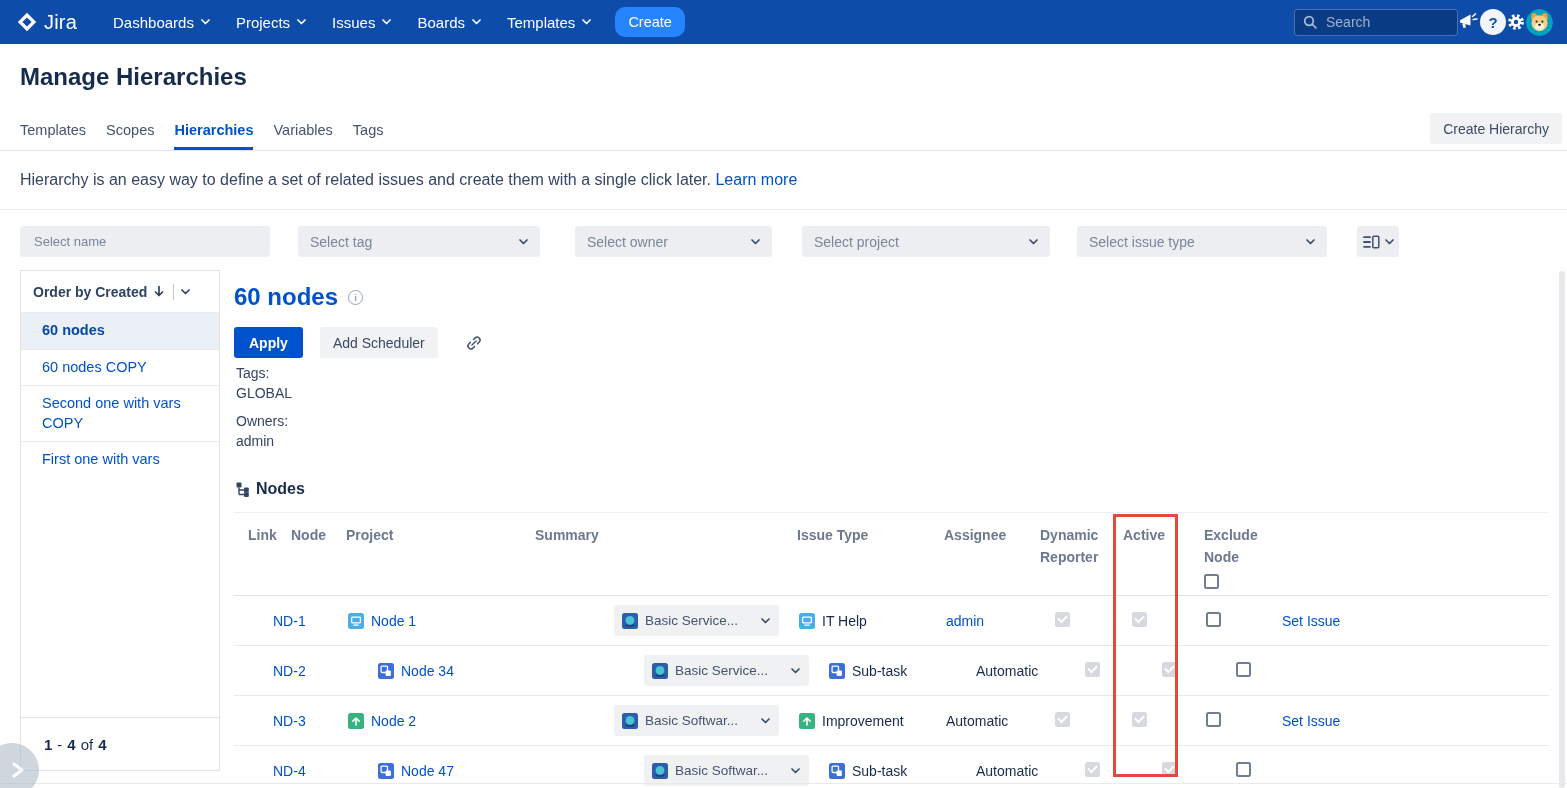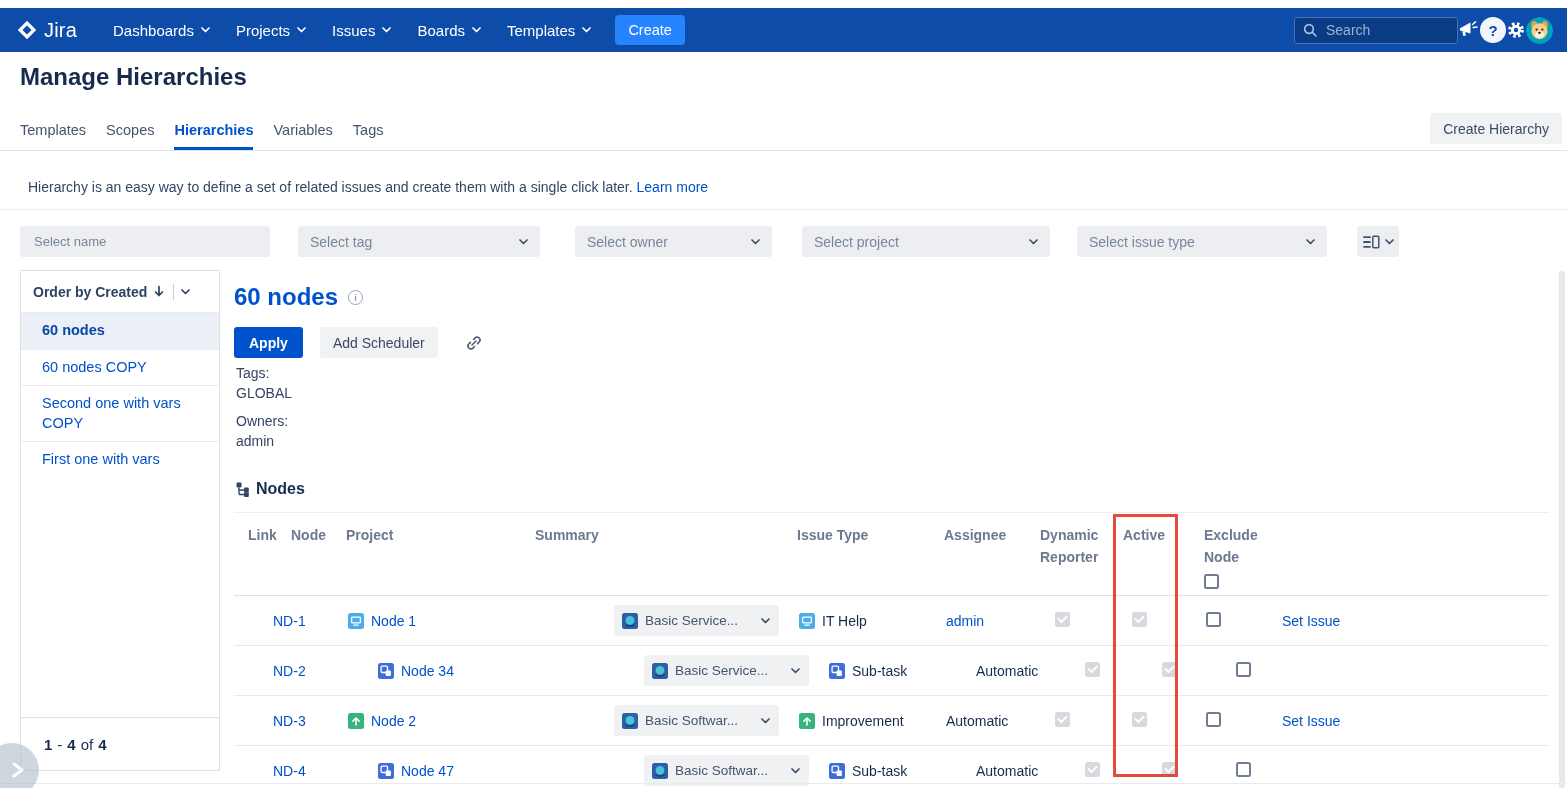--- a/index.html
+++ b/index.html
@@ -1,44 +1,44 @@
 <!DOCTYPE html>
 <html><head>
 <meta charset="utf-8">
 <style>
   html,body{margin:0;padding:0;width:1567px;height:788px;overflow:hidden;background:#fff;
     font-family:"Liberation Sans",sans-serif;color:#172B4D;position:relative;font-size:14px}
   
-  .navbar{position:absolute;top:8px;left:0;width:100%;height:44px;background:#0D4CA9;display:flex;
+  .navbar{position:absolute;top:0;left:0;width:100%;height:44px;background:#0D4CA9;display:flex;
     align-items:center;padding:0 14px 0 17px;box-sizing:border-box;z-index:20}
   .brand{display:flex;align-items:center;gap:7px;cursor:pointer}
   .brand-text{color:#fff;font-size:20px;font-weight:500;letter-spacing:.2px}
   .nav-menu{display:flex;gap:26px;margin-left:36px}
   .nav-item{display:flex;align-items:center;gap:7px;color:#fff;font-size:15px;cursor:pointer}
   .nav-item .chev-n{display:flex;color:#fff}
-  .create-btn{margin-left:24px;background:#2684FF;color:#fff;border:none;border-radius:4px;height:30px;
+  .create-btn{margin-left:24px;background:#2684FF;color:#fff;border:none;border-radius:10px;height:30px;
     padding:0 13px;font-size:14.5px;font-weight:500;font-family:inherit;cursor:pointer}
   .nav-right{margin-left:auto;display:flex;align-items:center;}
   .search{width:164px;height:27px;background:#0A3C86;border:1px solid #4A70B5;border-radius:3px;
     display:flex;align-items:center;padding:0 8px;gap:7px;box-sizing:border-box}
   .search input{background:transparent;border:none;outline:none;color:#fff;font-size:14px;width:118px;font-family:inherit}
   .search input::placeholder{color:#9FB0CC}
   .nav-ic{cursor:pointer;display:flex;align-items:center}
   .help{width:26px;height:26px;border-radius:50%;background:#F2F6FC;color:#0D4CA9;font-weight:700;
     font-size:15px;align-items:center;justify-content:center;display:flex}
   .help::after{content:"?"}
   .avatar{width:27px;height:27px;border-radius:50%;overflow:hidden;cursor:pointer;display:flex}
   
   h1{position:absolute;top:63px;left:20px;margin:0;font-size:24px;font-weight:700;color:#172B4D}
   .tabs{position:absolute;top:122px;left:20px;display:flex;gap:20px}
   .tab{cursor:pointer;color:#44546F;font-size:14.5px;padding-bottom:9px}
   .tab.active{color:#0052CC;font-weight:600;border-bottom:3px solid #0052CC}
   .tabbar-line{position:absolute;top:150px;left:0;width:100%;height:1px;background:#E0E4EA}
   .create-hier{position:absolute;top:113px;right:5px}
-  .desc{position:absolute;top:171px;left:20px;margin:8px;font-size:14px;color:#344563}
+  .desc{position:absolute;top:171px;left:20px;margin:0;font-size:16px;color:#344563}
   .lnk{color:#0052CC;cursor:pointer;text-decoration:none}
   .divider{position:absolute;top:209px;left:0;width:100%;height:1px;background:#EBECF0}
   
   .filters{position:absolute;top:226px;left:20px;display:flex;align-items:center}
   .f-input{width:250px;height:31px;background:#ECEEF1;border-radius:3px;display:flex;align-items:center;
     padding:0 12px;box-sizing:border-box}
   .f-input input{background:transparent;border:none;outline:none;font-size:13px;color:#344563;width:100%;font-family:inherit}
   .f-input input::placeholder{color:#7A869A}
   .fsel{height:31px;background:#ECEEF1;border-radius:3px;display:flex;align-items:center;padding:0 12px;
     box-sizing:border-box;color:#7A869A;font-size:14px;cursor:pointer}

